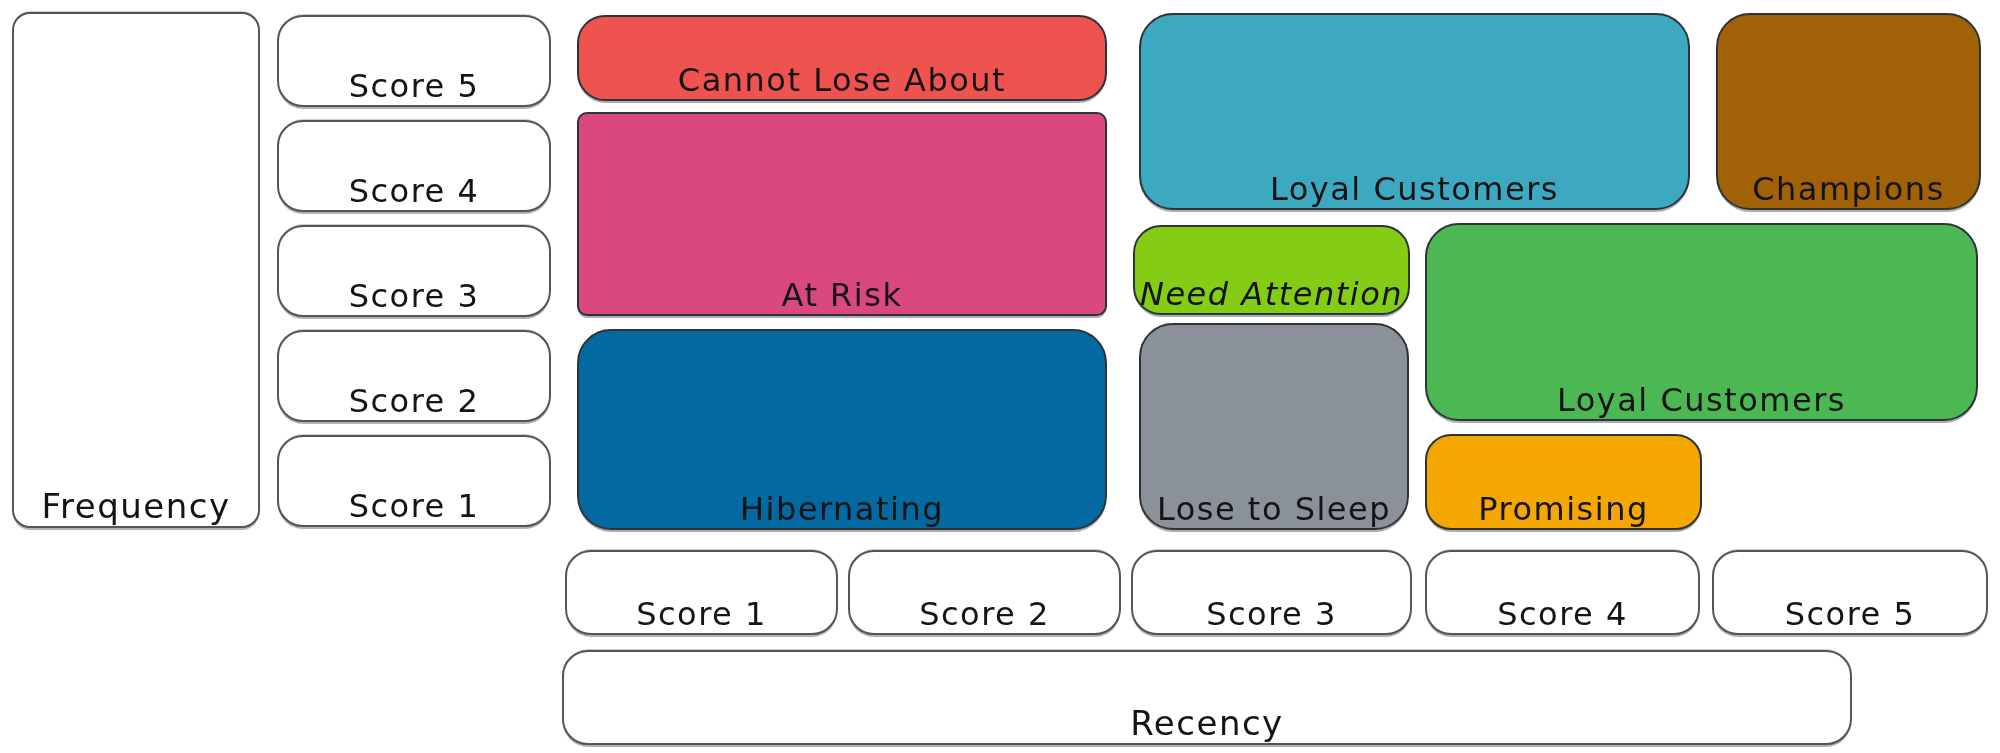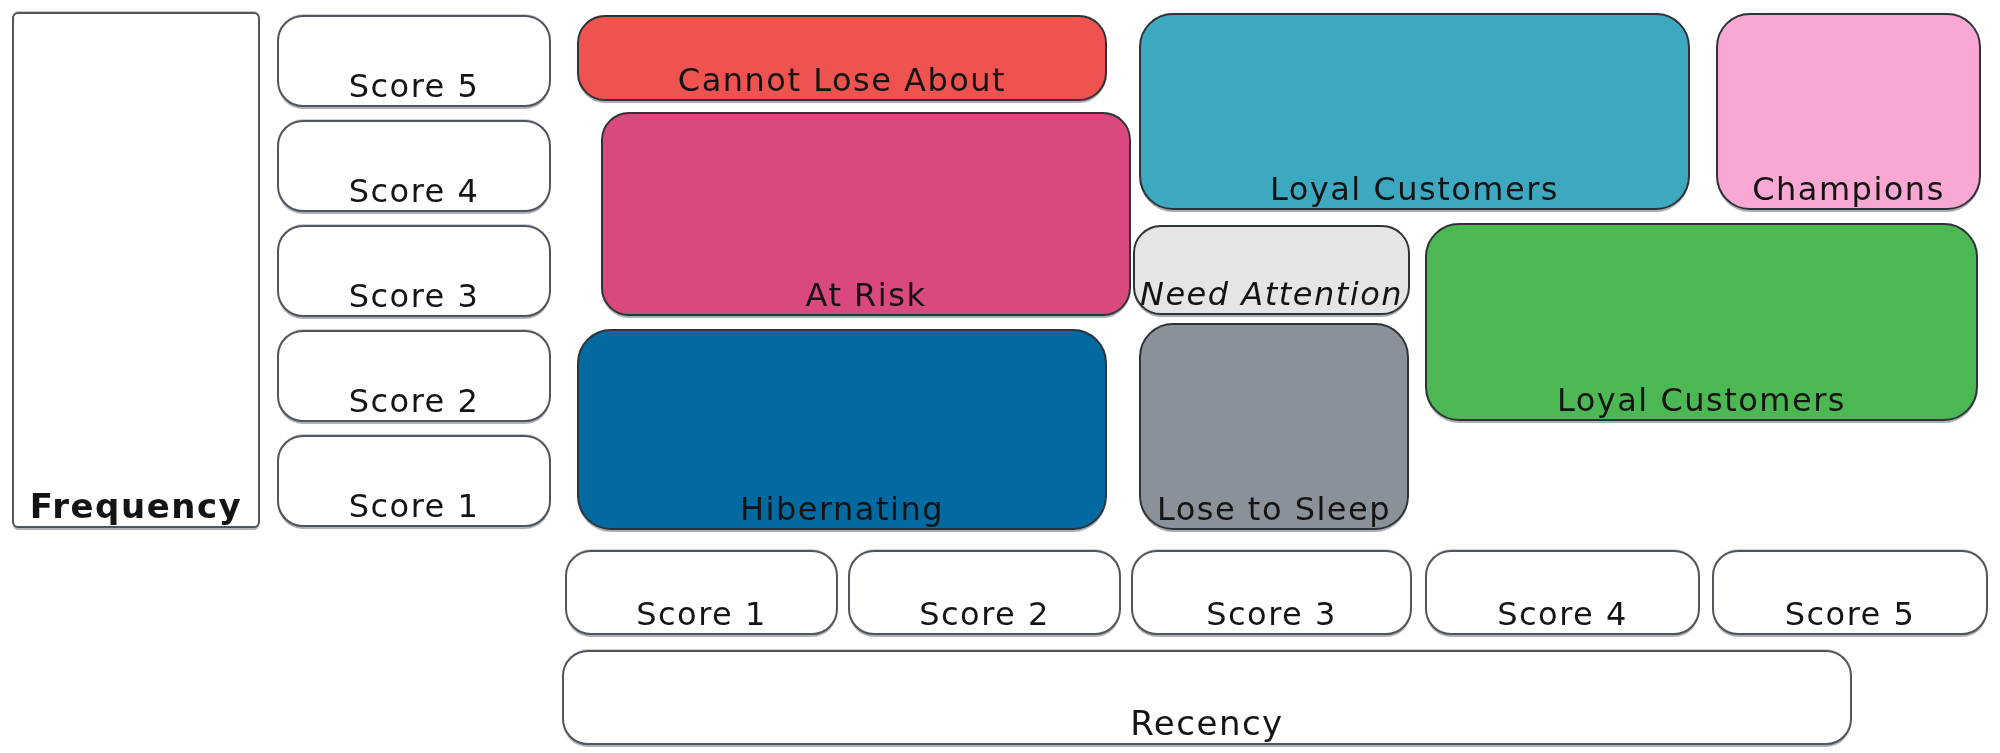--- a/index.html
+++ b/index.html
@@ -19,28 +19,28 @@
     border:2.5px solid #2e3338;border-radius:30px;
     box-shadow:0 3px 0 -1px rgba(90,95,100,.5);
   }
   .lbl{
     font-size:32px;letter-spacing:1.5px;white-space:nowrap;line-height:1.15;
   }
   .axis-lbl{font-size:34px;letter-spacing:1.5px;}
   .it{font-style:italic;}
 
   
-  .freq-axis{left:12px;top:12px;width:248px;height:516px;border-radius:6px;font-weight:bold;}
+  .freq-axis{left:12px;top:12px;width:248px;height:516px;border-radius:18px;}
   
   .fs{left:277px;width:274px;height:92px;}
   .fs5{top:15px;} .fs4{top:120px;} .fs3{top:225px;} .fs2{top:330px;} .fs1{top:435px;}
 
   
   .s-cannot   {left:577px; top:15px;  width:530px;height:86px; border-radius:28px;}
-  .s-atrisk   {left:577px; top:112px; width:530px;height:204px;border-radius:28px;margin-left:24px;}
+  .s-atrisk   {left:577px; top:112px; width:530px;height:204px;border-radius:10px;}
   .s-hibern   {left:577px; top:329px; width:530px;height:201px;border-radius:34px;}
   .s-loyteal  {left:1139px;top:13px;  width:551px;height:197px;border-radius:34px;}
   .s-champ    {left:1716px;top:13px;  width:265px;height:197px;border-radius:34px;}
   .s-needatt  {left:1133px;top:225px; width:277px;height:90px; border-radius:28px;}
   .s-sleep    {left:1139px;top:323px; width:270px;height:207px;border-radius:34px;}
   .s-loygreen {left:1425px;top:223px; width:553px;height:198px;border-radius:34px;}
   .s-promis   {left:1425px;top:434px; width:277px;height:96px; border-radius:26px;}
   .s-newcust  {left:1714px;top:434px; width:268px;height:96px; border-radius:26px;}
 
   
@@ -80,31 +80,34 @@
   </div>
   <div class="box seg s-atrisk" style="background: rgb(217, 73, 127);">
     <span class="lbl">At Risk</span>
   </div>
   <div class="box seg s-hibern" style="background: #0369a1;">
     <span class="lbl">Hibernating</span>
   </div>
   <div class="box seg s-loyteal" style="background: rgb(60, 169, 192);">
     <span class="lbl">Loyal Customers</span>
   </div>
-  <div class="box seg s-champ" style="background: #f9a8d4;">
+  <div class="box seg s-champ" style="background: #a16207;">
     <span class="lbl">Champions</span>
   </div>
-  <div class="box seg s-needatt" style="background: #e5e5e5;">
+  <div class="box seg s-needatt" style="background: #84cc16;">
     <span class="lbl it">Need Attention</span>
   </div>
   <div class="box seg s-sleep" style="background: rgb(138, 145, 153);">
     <span class="lbl">Lose to Sleep</span>
   </div>
   <div class="box seg s-loygreen" style="background: rgb(76, 184, 84);">
     <span class="lbl">Loyal Customers</span>
+  </div>
+  <div class="box seg s-promis" style="background: rgb(244, 167, 1);">
+    <span class="lbl">Promising</span>
   </div>
 
   <div class="box white rs rs1">
     <span class="lbl">Score 1</span>
   </div>
   <div class="box white rs rs2">
     <span class="lbl">Score 2</span>
   </div>
   <div class="box white rs rs3">
     <span class="lbl">Score 3</span>

